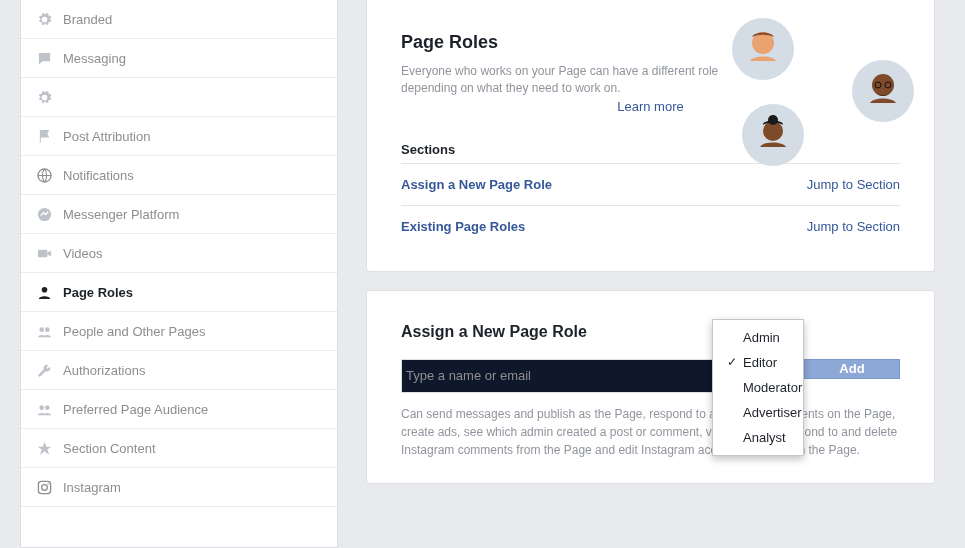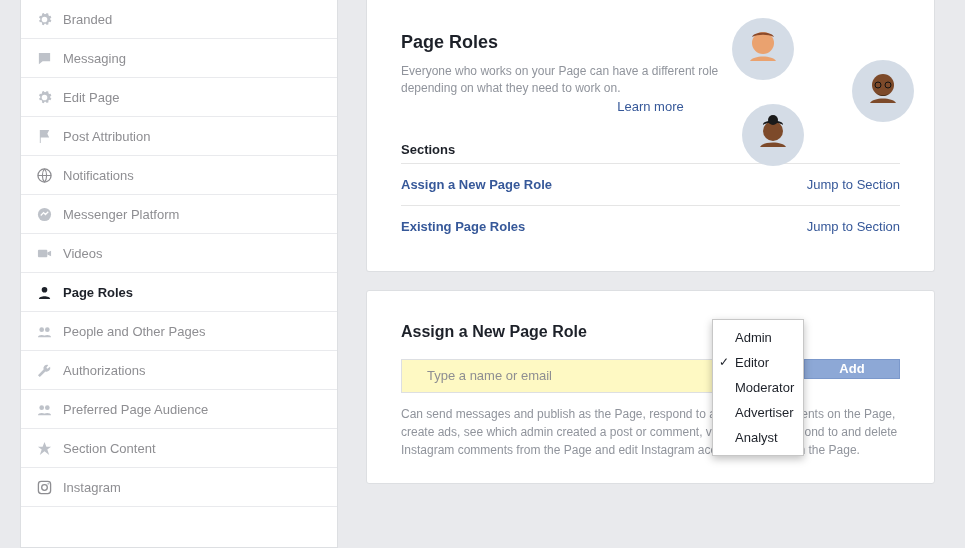--- a/index.html
+++ b/index.html
@@ -56,29 +56,29 @@
   .section-hd { font-weight: bold; margin-top: 28px; margin-bottom: 6px; font-size:13px;}
   .sec-row { display:flex; justify-content:space-between; padding: 13px 0; border-top:1px solid #e5e5e5; }
   .sec-row .sec-l { color:#365899; font-weight:bold; cursor:pointer; font-size:13px;}
   .sec-row .sec-r { color:#365899; cursor:pointer; font-size:13px;}
   .avatars { position:absolute; right: 20px; top: 12px; width: 190px; height: 170px; }
   .av { width:62px; height:62px; border-radius:50%; background:#d4dce6; position:absolute; display:flex; align-items:center; justify-content:center;}
   .av.a1 { left:8px; top:6px; }
   .av.a2 { right:0px; top:48px; }
   .av.a3 { left:18px; top:92px; }
   .assign-row { display:flex; margin-top:18px; position:relative;}
-  .name-input { flex:1; height:34px; border:1px solid #dddfe2; border-right:none; padding: 0 25px; font-size:13px; color:#8e8e92; display:flex; align-items:center; background:#fef9c3;}
+  .name-input { flex:1; height:34px; border:1px solid #dddfe2; border-right:none; padding: 0 4px; font-size:13px; color:#8e8e92; display:flex; align-items:center; background:#0f172a;}
   .role-select-stub { width:84px; height:34px; border:1px solid #dddfe2; }
   .add-btn { width:96px; height:20px; background:#8da8d6; color:#fff; font-weight:bold; font-size:13px; border:1px solid #7b98cb; display:flex; align-items:center; justify-content:center; cursor:pointer;}
   .helper { color:#90949c; font-size:12px; line-height:1.5; margin-top:12px; }
   .dropdown {
     position:absolute; top:-40px; right:96px;
     width:92px; background:#fff; border:1px solid #c7c7c7;
     box-shadow: 0 3px 8px rgba(0,0,0,.25);
-    padding: 5px 0;
+    padding: 5px 8px;
     z-index: 10;
   }
   .dd-item { padding: 5px 10px 5px 22px; font-size:13px; cursor:pointer; position:relative; color:#1d2129;}
   .dd-item.selected::before { content:"✓"; position:absolute; left:6px; font-size:12px;}
   input::placeholder { color:#8e8e92; }
   input { outline:none; }
 </style>
 </head>
 <body>
 
@@ -99,21 +99,20 @@
           </svg>
         </span>
         <span class="label">Messaging</span>
       </div>
       <div class="side-item">
         <span class="icon">
           <svg width="15" height="15" viewBox="0 0 16 16">
             <path d="M8 5a3 3 0 100 6 3 3 0 000-6zM14 8l1.3.8-.8 2-1.5-.3c-.3.4-.6.7-1 1l.3 1.5-2 .8L9.5 12.5c-.5.1-1 .1-1.5 0L7.2 14l-2-.8.3-1.5c-.4-.3-.7-.6-1-1L3 11 2.2 9 3.5 8.2C3.4 7.7 3.4 7.2 3.5 6.8L2.2 6 3 4l1.5.3c.3-.4.6-.7 1-1L5.2 1.8l2-.8L8 2.3c.5-.1 1-.1 1.5 0L10.3 1l2 .8-.3 1.5c.4.3.7.6 1 1L14.5 4l.8 2L14 6.8c.1.4.1.8 0 1.2z"></path>
           </svg>
         </span>
-        <span class="label">Edit Page</span>
       </div>
       <div class="side-item">
         <span class="icon">
           <svg width="15" height="15" viewBox="0 0 16 16">
             <path d="M3 1v14h1V9h9l-2-4 2-4H3z"></path>
           </svg>
         </span>
         <span class="label">Post Attribution</span>
       </div>
       <div class="side-item">

